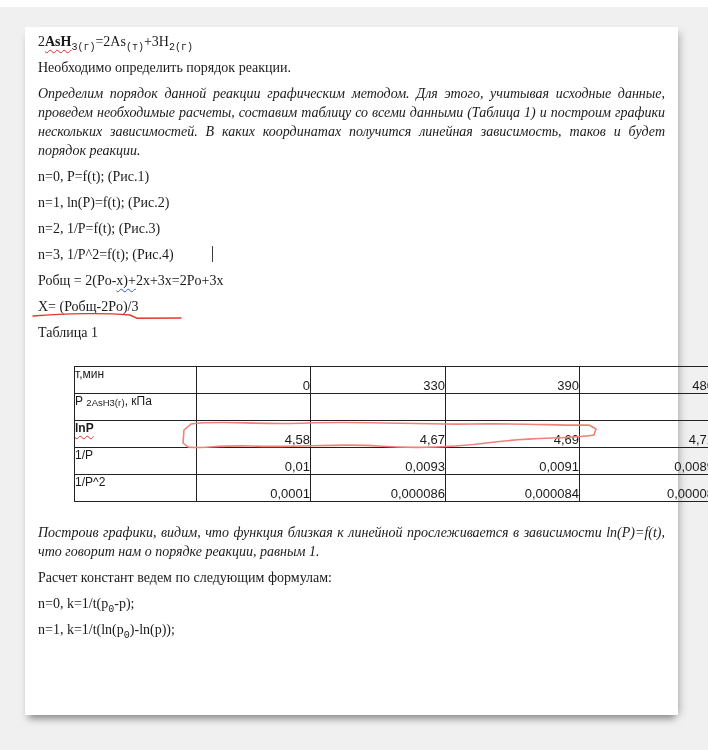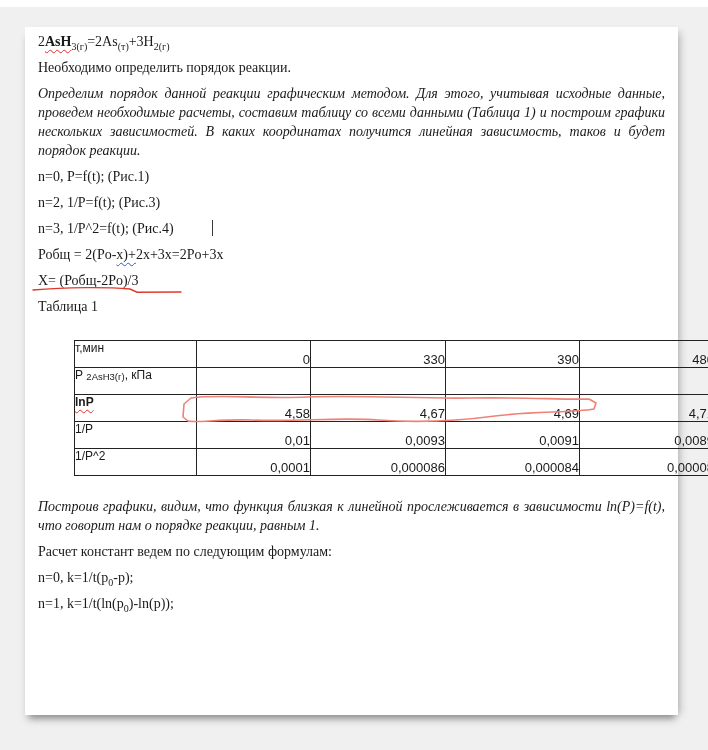--- a/index.html
+++ b/index.html
@@ -24,21 +24,21 @@
   }
   p.just{text-align:justify;font-style:italic;}
   .wavy-red{
     text-decoration:underline;text-decoration-style:wavy;
     text-decoration-color:#e02b2b;text-decoration-thickness:1px;text-underline-offset:3px;font-weight:bold;
   }
   .wavy-blue{
     text-decoration:underline;text-decoration-style:wavy;
     text-decoration-color:#2f5bd0;text-decoration-thickness:1px;text-underline-offset:3px;
   }
-  sub.eq{font-size:10px;line-height:0;}
+  sub.eq{font-size:10px;line-height:0;font-family:Liberation Mono, monospace;}
   .x-line{position:relative;margin-bottom:9px;}
   .x-underline{position:absolute;left:-6px;top:15px;width:152px;height:9px;pointer-events:none;}
   .caret{
     display:inline-block;width:1.5px;height:16px;background:#3c3c3c;
     vertical-align:-3px;margin-left:38px;
   }
   .caption{text-align:left;margin:0 0 24px 0 !important;}
   .tablewrap{position:relative;margin:0 0 21px -4px;width:640px;padding-left:40px;}
   table.datatable{
     border-collapse:collapse;width:640px;table-layout:fixed;
@@ -58,20 +58,21 @@
 <div class="page">
   <div class="content">
 
     <p><span>2</span><span class="wavy-red">AsH</span><sub class="eq">3(г)</sub><span>=2As</span><sub class="eq">(т)</sub><span>+3H</span><sub class="eq">2(г)</sub></p>
 
     <p>Необходимо определить порядок реакции.</p>
 
     <p class="just">Определим порядок данной реакции графическим методом. Для этого, учитывая исходные данные, проведем необходимые расчеты, составим таблицу со всеми данными (Таблица 1) и построим графики нескольких зависимостей. В каких координатах получится линейная зависимость, таков и будет порядок реакции.</p>
 
     <p>n=0, P=f(t); (Рис.1)</p>
+    <p>n=1, ln(P)=f(t); (Рис.2)</p>
     <p>n=2, 1/P=f(t); (Рис.3)</p>
     <p><span>n=3, 1/P^2=f(t); (Рис.4)</span><span class="caret"></span></p>
 
     <p><span>Робщ = 2(Po-</span><span class="wavy-blue">x)+</span><span>2x+3x=2Po+3x</span></p>
 
     <p class="x-line"><span>X= (Робщ-2Po)/3</span><svg class="x-underline" viewBox="0 0 152 9">
           <path d="M1,4 C35,1 75,1 98,3 L105,6.2 L149,6" fill="none" stroke="#e0392b" stroke-width="1.4" stroke-linecap="round"></path>
         </svg></p>
 
     <p class="caption">Таблица 1</p>

